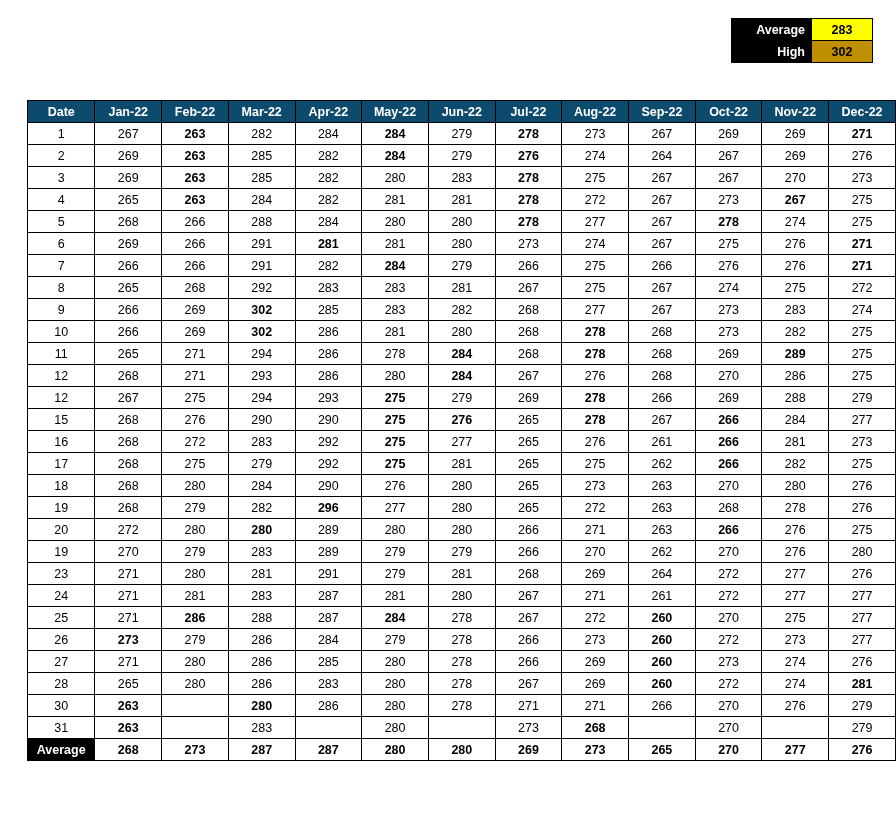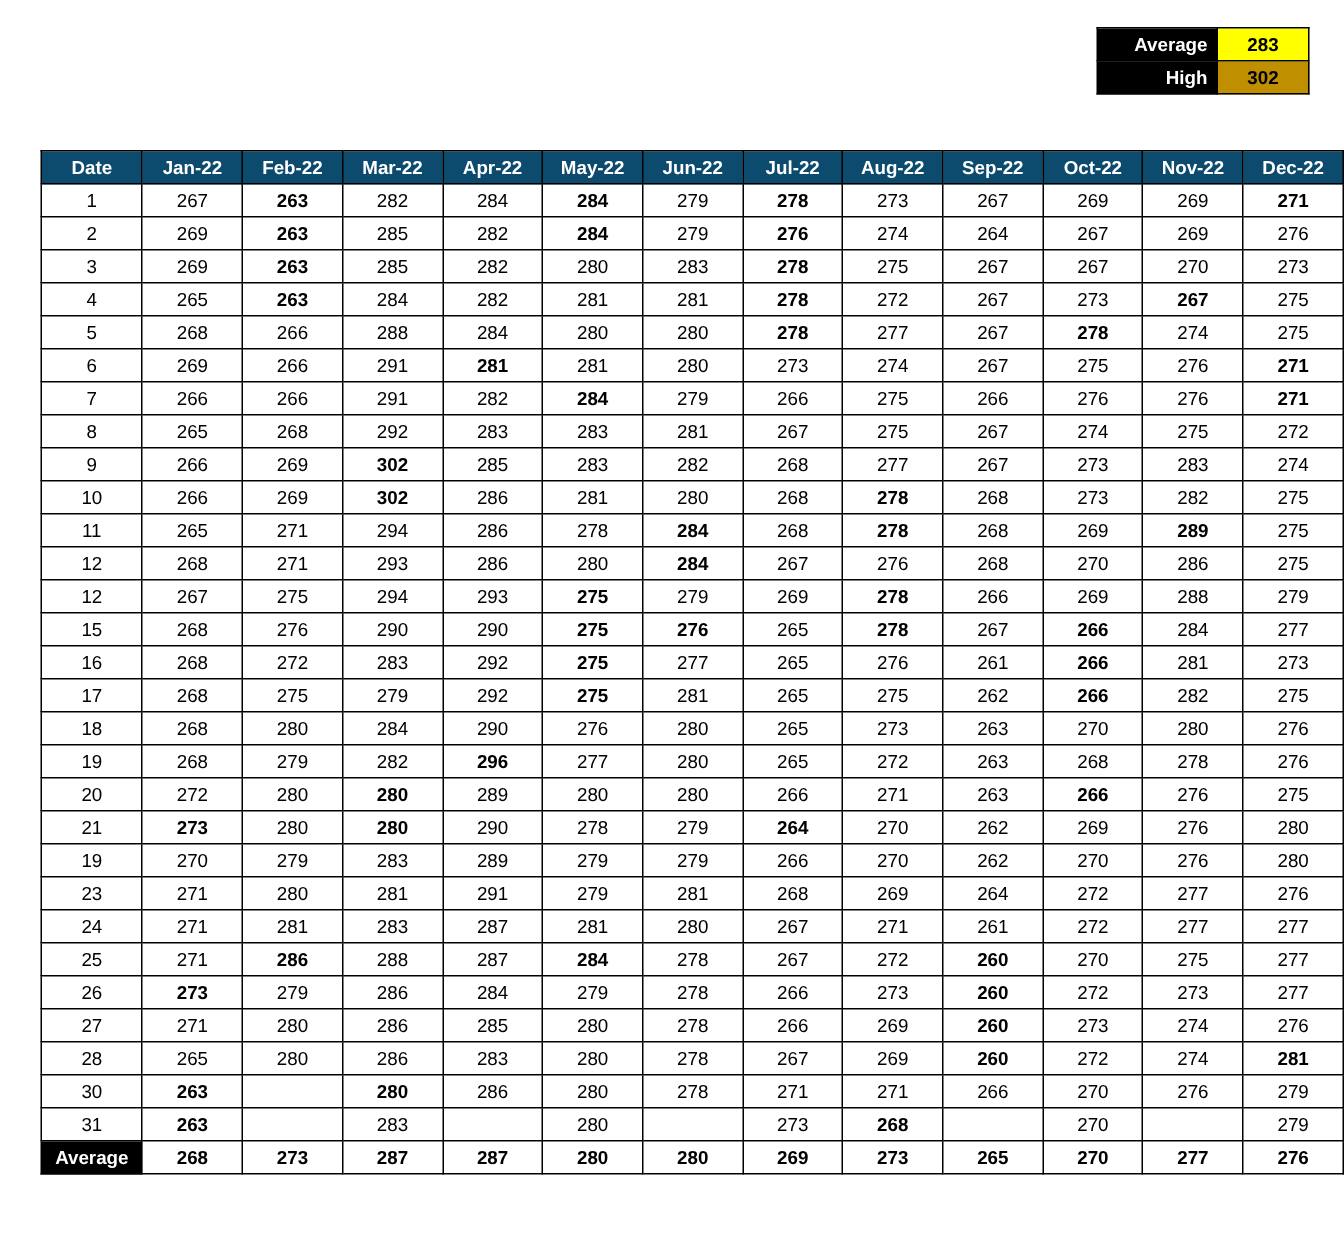--- a/index.html
+++ b/index.html
@@ -350,35 +350,20 @@
           <td class="c-none">280</td>
           <td class="c-none">280</td>
           <td class="c-none">266</td>
           <td class="c-none">271</td>
           <td class="c-none">263</td>
           <td class="c-blue">266</td>
           <td class="c-none">276</td>
           <td class="c-none">275</td>
         </tr>
         <tr>
-          <td class="rowhead">21</td>
-          <td class="c-green">273</td>
-          <td class="c-none">280</td>
-          <td class="c-blue">280</td>
-          <td class="c-none">290</td>
-          <td class="c-none">278</td>
-          <td class="c-none">279</td>
-          <td class="c-blue">264</td>
-          <td class="c-none">270</td>
-          <td class="c-none">262</td>
-          <td class="c-none">269</td>
-          <td class="c-none">276</td>
-          <td class="c-none">280</td>
-        </tr>
-        <tr>
           <td class="rowhead">19</td>
           <td class="c-none">270</td>
           <td class="c-none">279</td>
           <td class="c-none">283</td>
           <td class="c-none">289</td>
           <td class="c-none">279</td>
           <td class="c-none">279</td>
           <td class="c-none">266</td>
           <td class="c-none">270</td>
           <td class="c-none">262</td>

